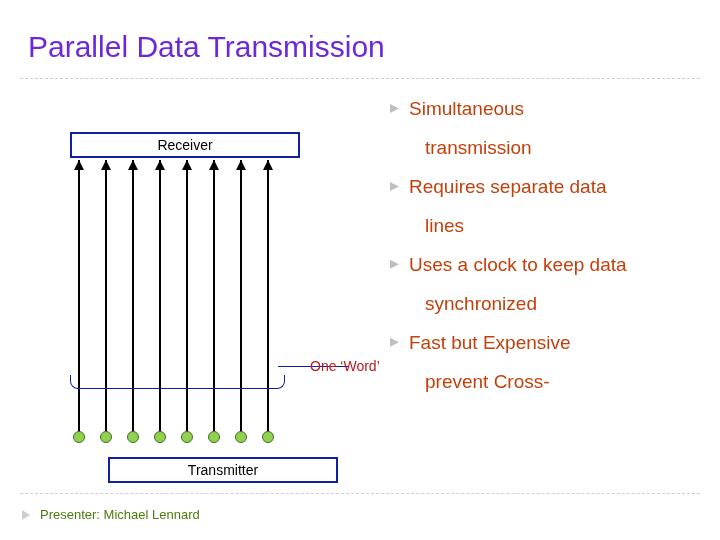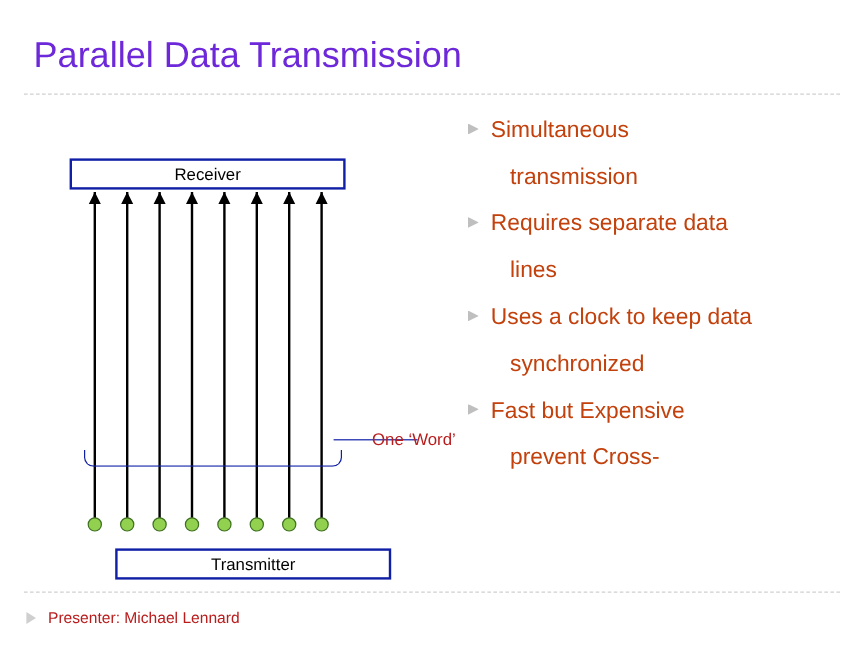--- a/index.html
+++ b/index.html
@@ -68,21 +68,21 @@
   
   .diagram {
     position: absolute;
     left: 58px;
     top: 20px;
     width: 260px;
     height: 380px;
   }
   .box {
     position: absolute;
-    left: 0;
+    left: 12px;
     width: 230px;
     height: 26px;
     border: 2px solid #0f1fa6;
     text-align: center;
     font-size: 14px;
     line-height: 22px;
     background: #fff;
   }
   .box.receiver { top: 22px; }
   .box.transmitter { top: 347px; margin-left: 38px; }
@@ -147,21 +147,21 @@
     font-size: 14px;
     font-weight: normal;
     color: #b91c1c;
     white-space: nowrap;
   }
   .footer {
     position: absolute;
     left: 40px;
     bottom: 18px;
     font-size: 13px;
-    color: #b91c1c;
+    color: #4d7c0f;
   }
   .footer-caret {
     position: absolute;
     left: 22px;
     bottom: 20px;
     width: 0; height: 0;
     border-top: 5px solid transparent;
     border-bottom: 5px solid transparent;
     border-left: 8px solid #cfcfcf;
   }

